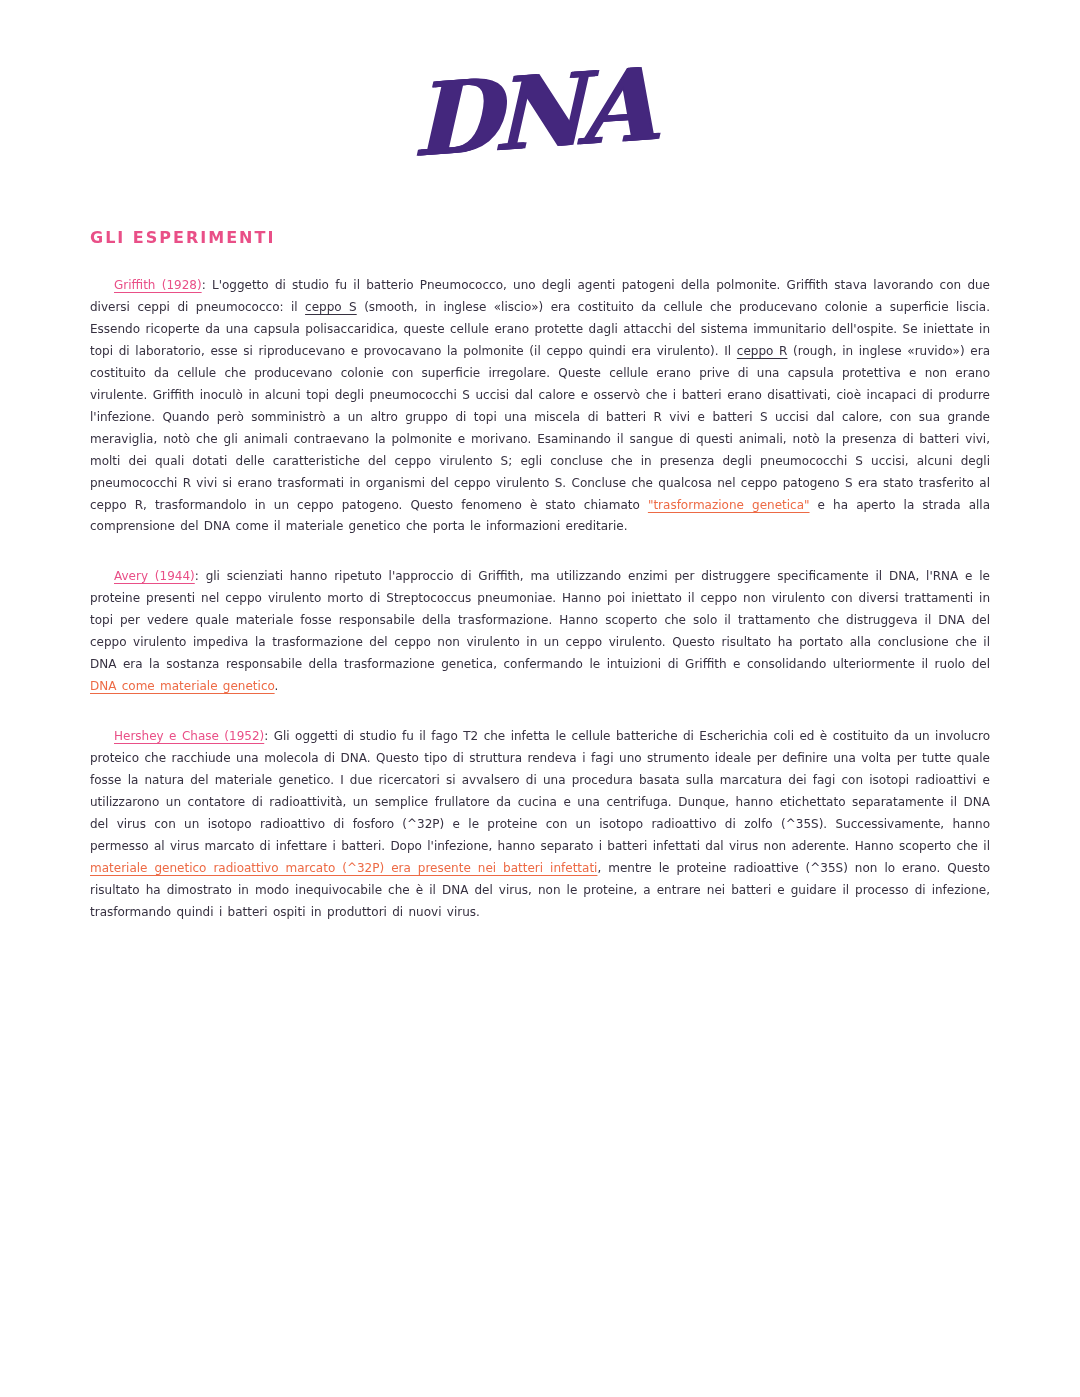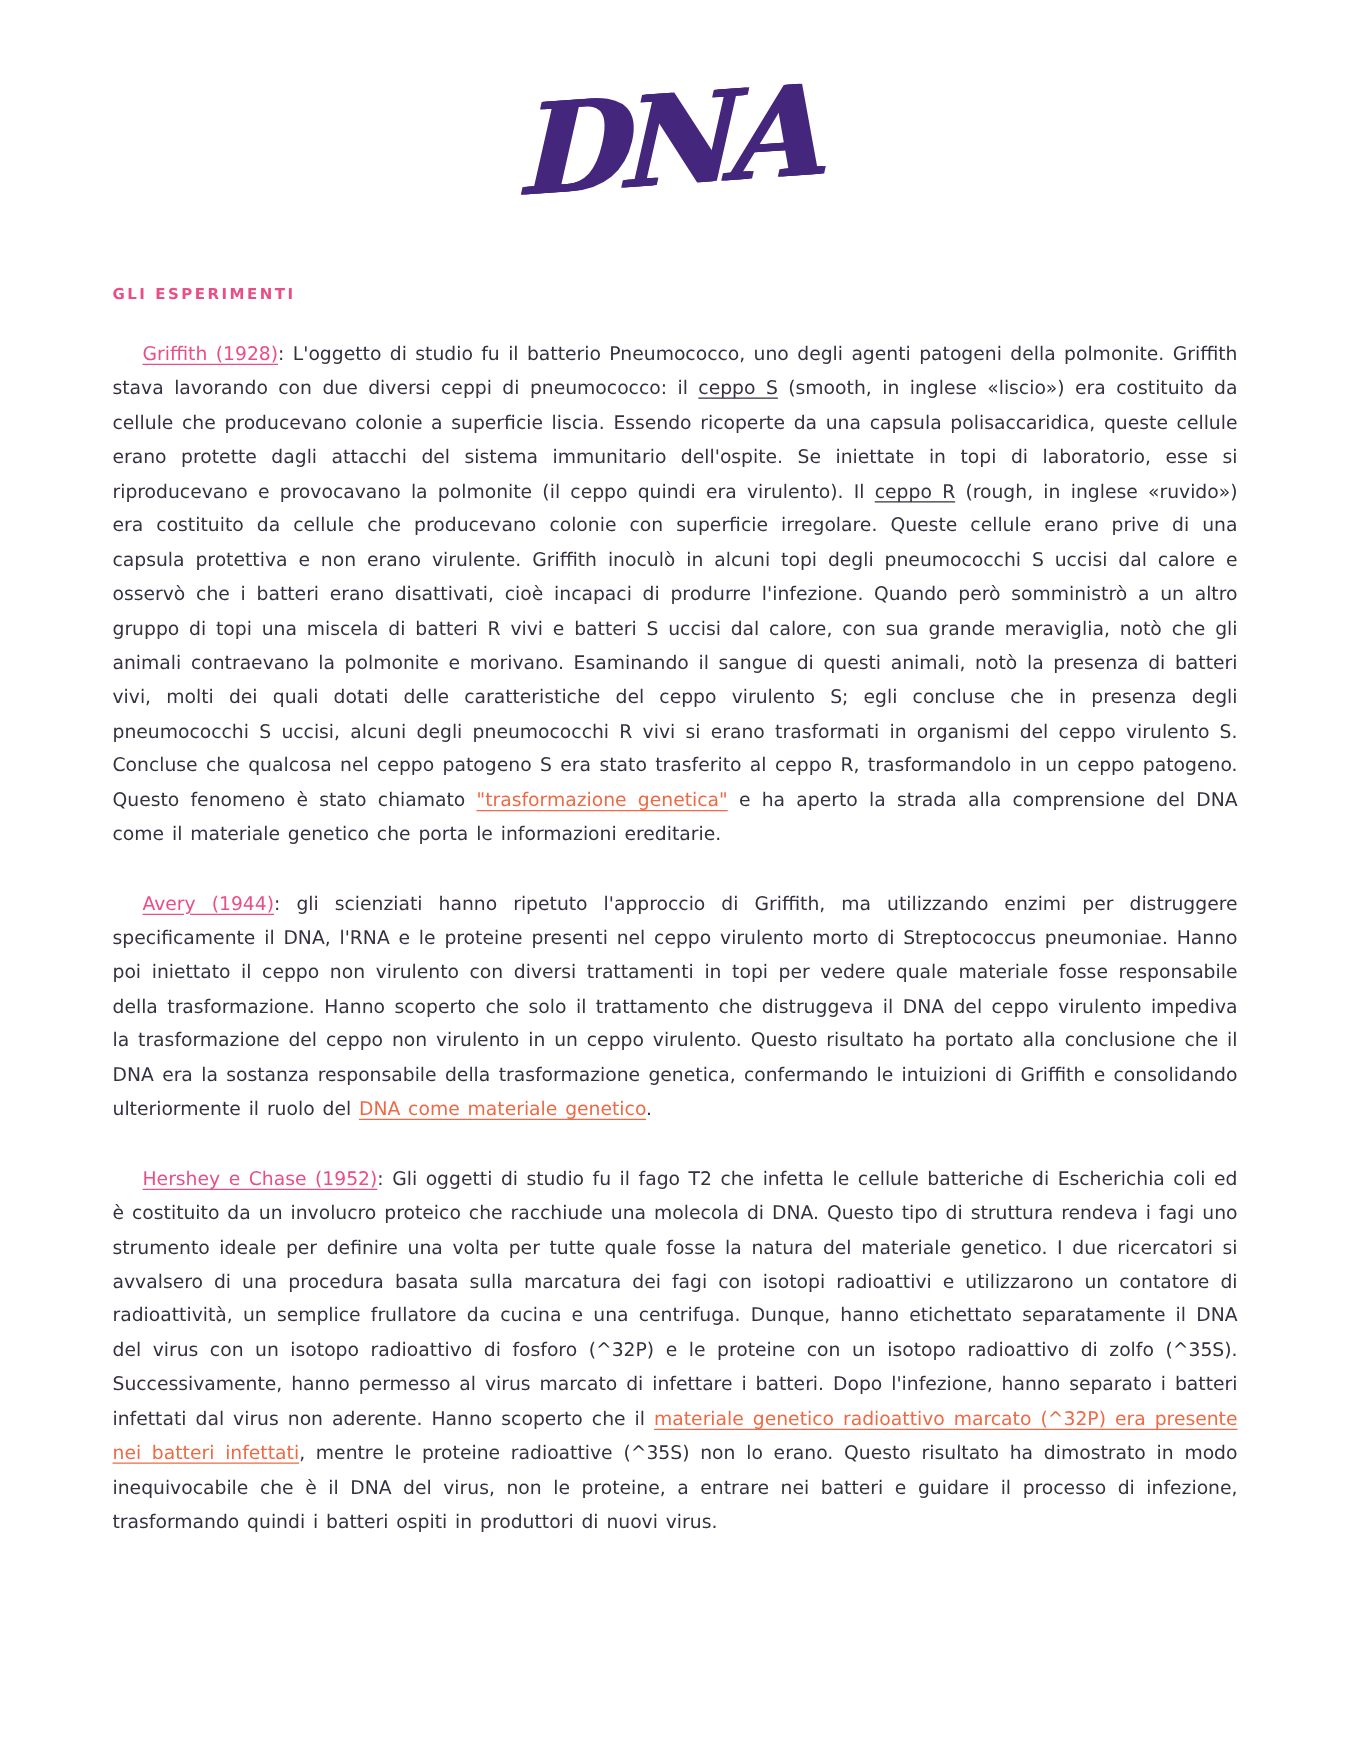--- a/index.html
+++ b/index.html
@@ -25,28 +25,28 @@
     font-weight: bold;
     font-size: 100px;
     line-height: 1;
     color: #44277d;
     letter-spacing: -6px;
     transform: rotate(-4deg) skewX(-6deg);
     text-shadow: 2px 0 0 #44277d, -1px 0 0 #44277d;
   }
   .heading {
     margin: 66px 90px 0 90px;
-    font-size: 12px;
+    font-size: 16px;
     font-weight: bold;
     letter-spacing: 2px;
     color: #e94f87;
   }
   .para {
     margin: 28px 90px 0 90px;
-    font-size: 15px;
+    font-size: 12px;
     line-height: 1.83;
     text-align: justify;
     text-indent: 24px;
     word-spacing: 1.5px;
     color: #363040;
   }
   .lead {
     color: #e94f87;
     text-decoration: underline;
     text-underline-offset: 3px;

